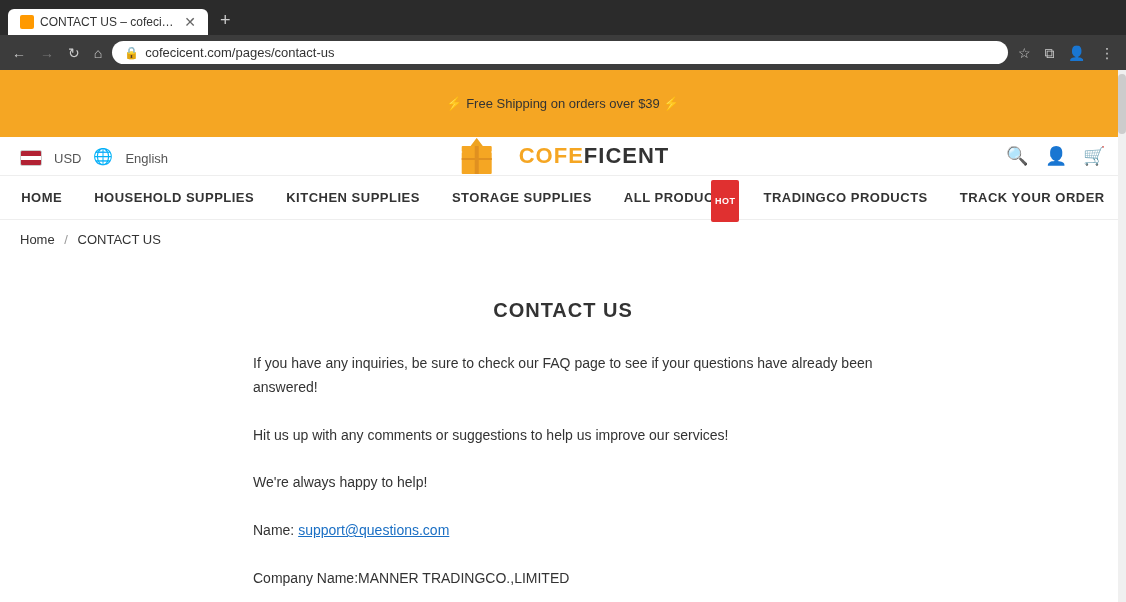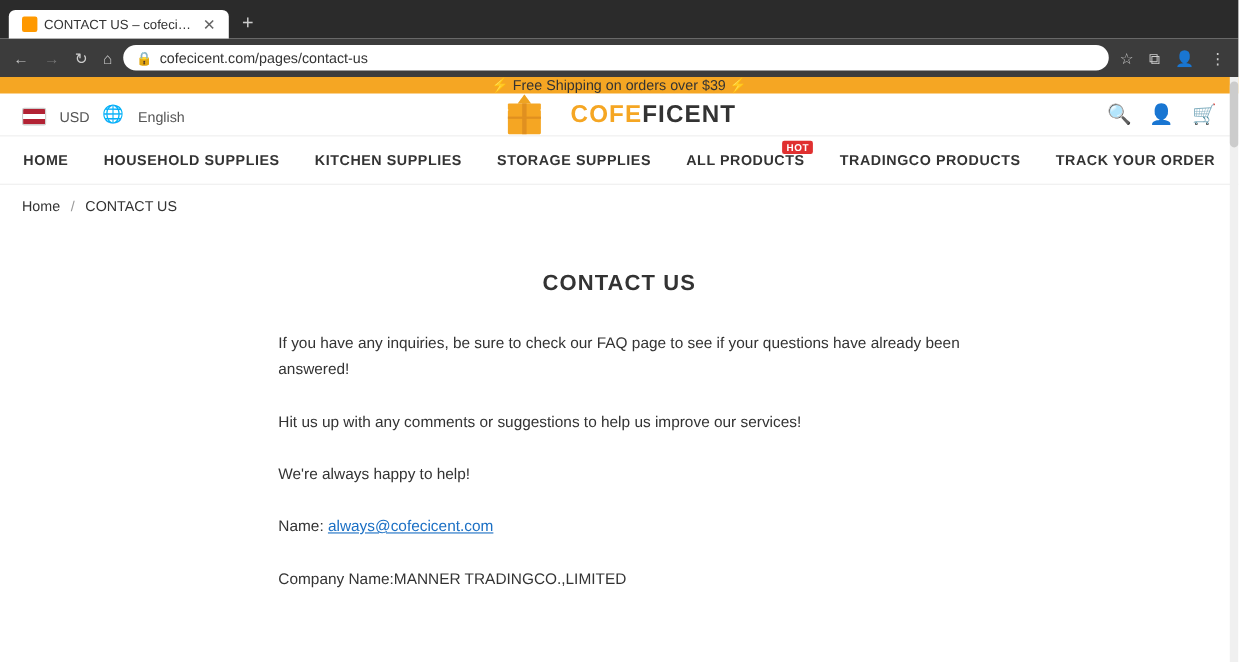--- a/index.html
+++ b/index.html
@@ -14,38 +14,38 @@
     .browser-tab .tab-close { cursor: pointer; color: #666; font-size: 14px; line-height: 1; }
     .browser-tab-new { background: transparent; border: none; color: #ccc; font-size: 18px; padding: 4px 8px; cursor: pointer; }
 
     .browser-controls { background: #3c3c3c; display: flex; align-items: center; padding: 6px 8px; gap: 6px; }
     .browser-btn { background: none; border: none; color: #ccc; cursor: pointer; font-size: 14px; padding: 4px; border-radius: 3px; line-height: 1; }
     .browser-btn.disabled { opacity: 0.4; cursor: default; }
     .address-bar { flex: 1; background: #fff; border-radius: 20px; padding: 4px 12px; font-size: 13px; display: flex; align-items: center; gap: 6px; color: #333; }
     .address-bar .lock-icon { color: #666; font-size: 12px; }
 
     
-    .top-banner { background: #f5a623; text-align: center; padding: 0; font-size: 13px; color: #333; font-weight: 500; }
+    .top-banner { background: #f5a623; text-align: center; padding: 26px; font-size: 13px; color: #333; font-weight: 500; }
 
     
     .site-header { display: flex; align-items: center; padding: 8px 20px; border-bottom: 1px solid #eee; position: relative; }
     .header-left { display: flex; align-items: flex-end; gap: 12px; font-size: 13px; color: #555; }
     .flag-icon { width: 22px; height: 16px; background: linear-gradient(180deg, #b22234 33%, #fff 33%, #fff 66%, #b22234 66%); border: 1px solid #ccc; border-radius: 2px; position: relative; overflow: hidden; }
     .globe-icon { font-size: 16px; color: #555; }
     .header-center { position: absolute; left: 50%; transform: translateX(-50%); display: flex; align-items: center; gap: 22px; text-decoration: none; }
     .logo-icon { width: 40px; height: 40px; position: relative; }
     .logo-text { font-size: 22px; font-weight: 800; color: #333; letter-spacing: 1px; }
     .logo-co { color: #f5a623; }
     .header-right { margin-left: auto; display: flex; align-items: center; gap: 16px; }
     .header-icon { font-size: 18px; color: #333; cursor: pointer; }
 
     
     .site-nav { display: flex; align-items: center; justify-content: center; gap: 32px; padding: 14px 20px; border-bottom: 1px solid #eee; font-size: 13px; font-weight: 600; letter-spacing: 0.5px; }
     .nav-item { text-decoration: none; color: #333; cursor: pointer; position: relative; }
-    .hot-badge { background: #e03030; color: #fff; font-size: 9px; font-weight: 700; padding: 1px 4px; border-radius: 2px; position: absolute; top: -10px; right: -8px; }
+    .hot-badge { background: #e03030; color: #fff; font-size: 9px; font-weight: 700; padding: 16px 4px; border-radius: 2px; position: absolute; top: -10px; right: -8px; }
 
     
     .breadcrumb { padding: 12px 20px; font-size: 13px; color: #666; }
     .breadcrumb a { color: #333; text-decoration: none; }
     .breadcrumb-sep { margin: 0 6px; color: #999; }
     .breadcrumb-current { color: #333; font-weight: 500; }
 
     
     .main-content { max-width: 700px; margin: 20px auto; padding: 20px 40px 40px; }
     .page-title { text-align: center; font-size: 20px; font-weight: 700; letter-spacing: 1px; margin-bottom: 30px; color: #333; }
@@ -145,21 +145,21 @@
   <div class="main-content">
     <h1 class="page-title">CONTACT US</h1>
 
     <div class="content-block">If you have any inquiries, be sure to check our FAQ page to see if your questions have already been answered!</div>
 
     <div class="content-block">Hit us up with any comments or suggestions to help us improve our services!</div>
 
     <div class="content-block">We're always happy to help!</div>
 
     <div class="content-block">
-      <span>Name: </span><a class="email-link" href="#">always@cofecicent.com</a>
+      <span>Name: </span><a class="email-link" href="#">support@questions.com</a>
     </div>
 
     <div class="content-block">Company Name:MANNER TRADINGCO.,LIMITED</div>
   </div>
 
   <div class="scrollbar">
     <div class="scrollbar-thumb"></div>
   </div>
 </div>
 

